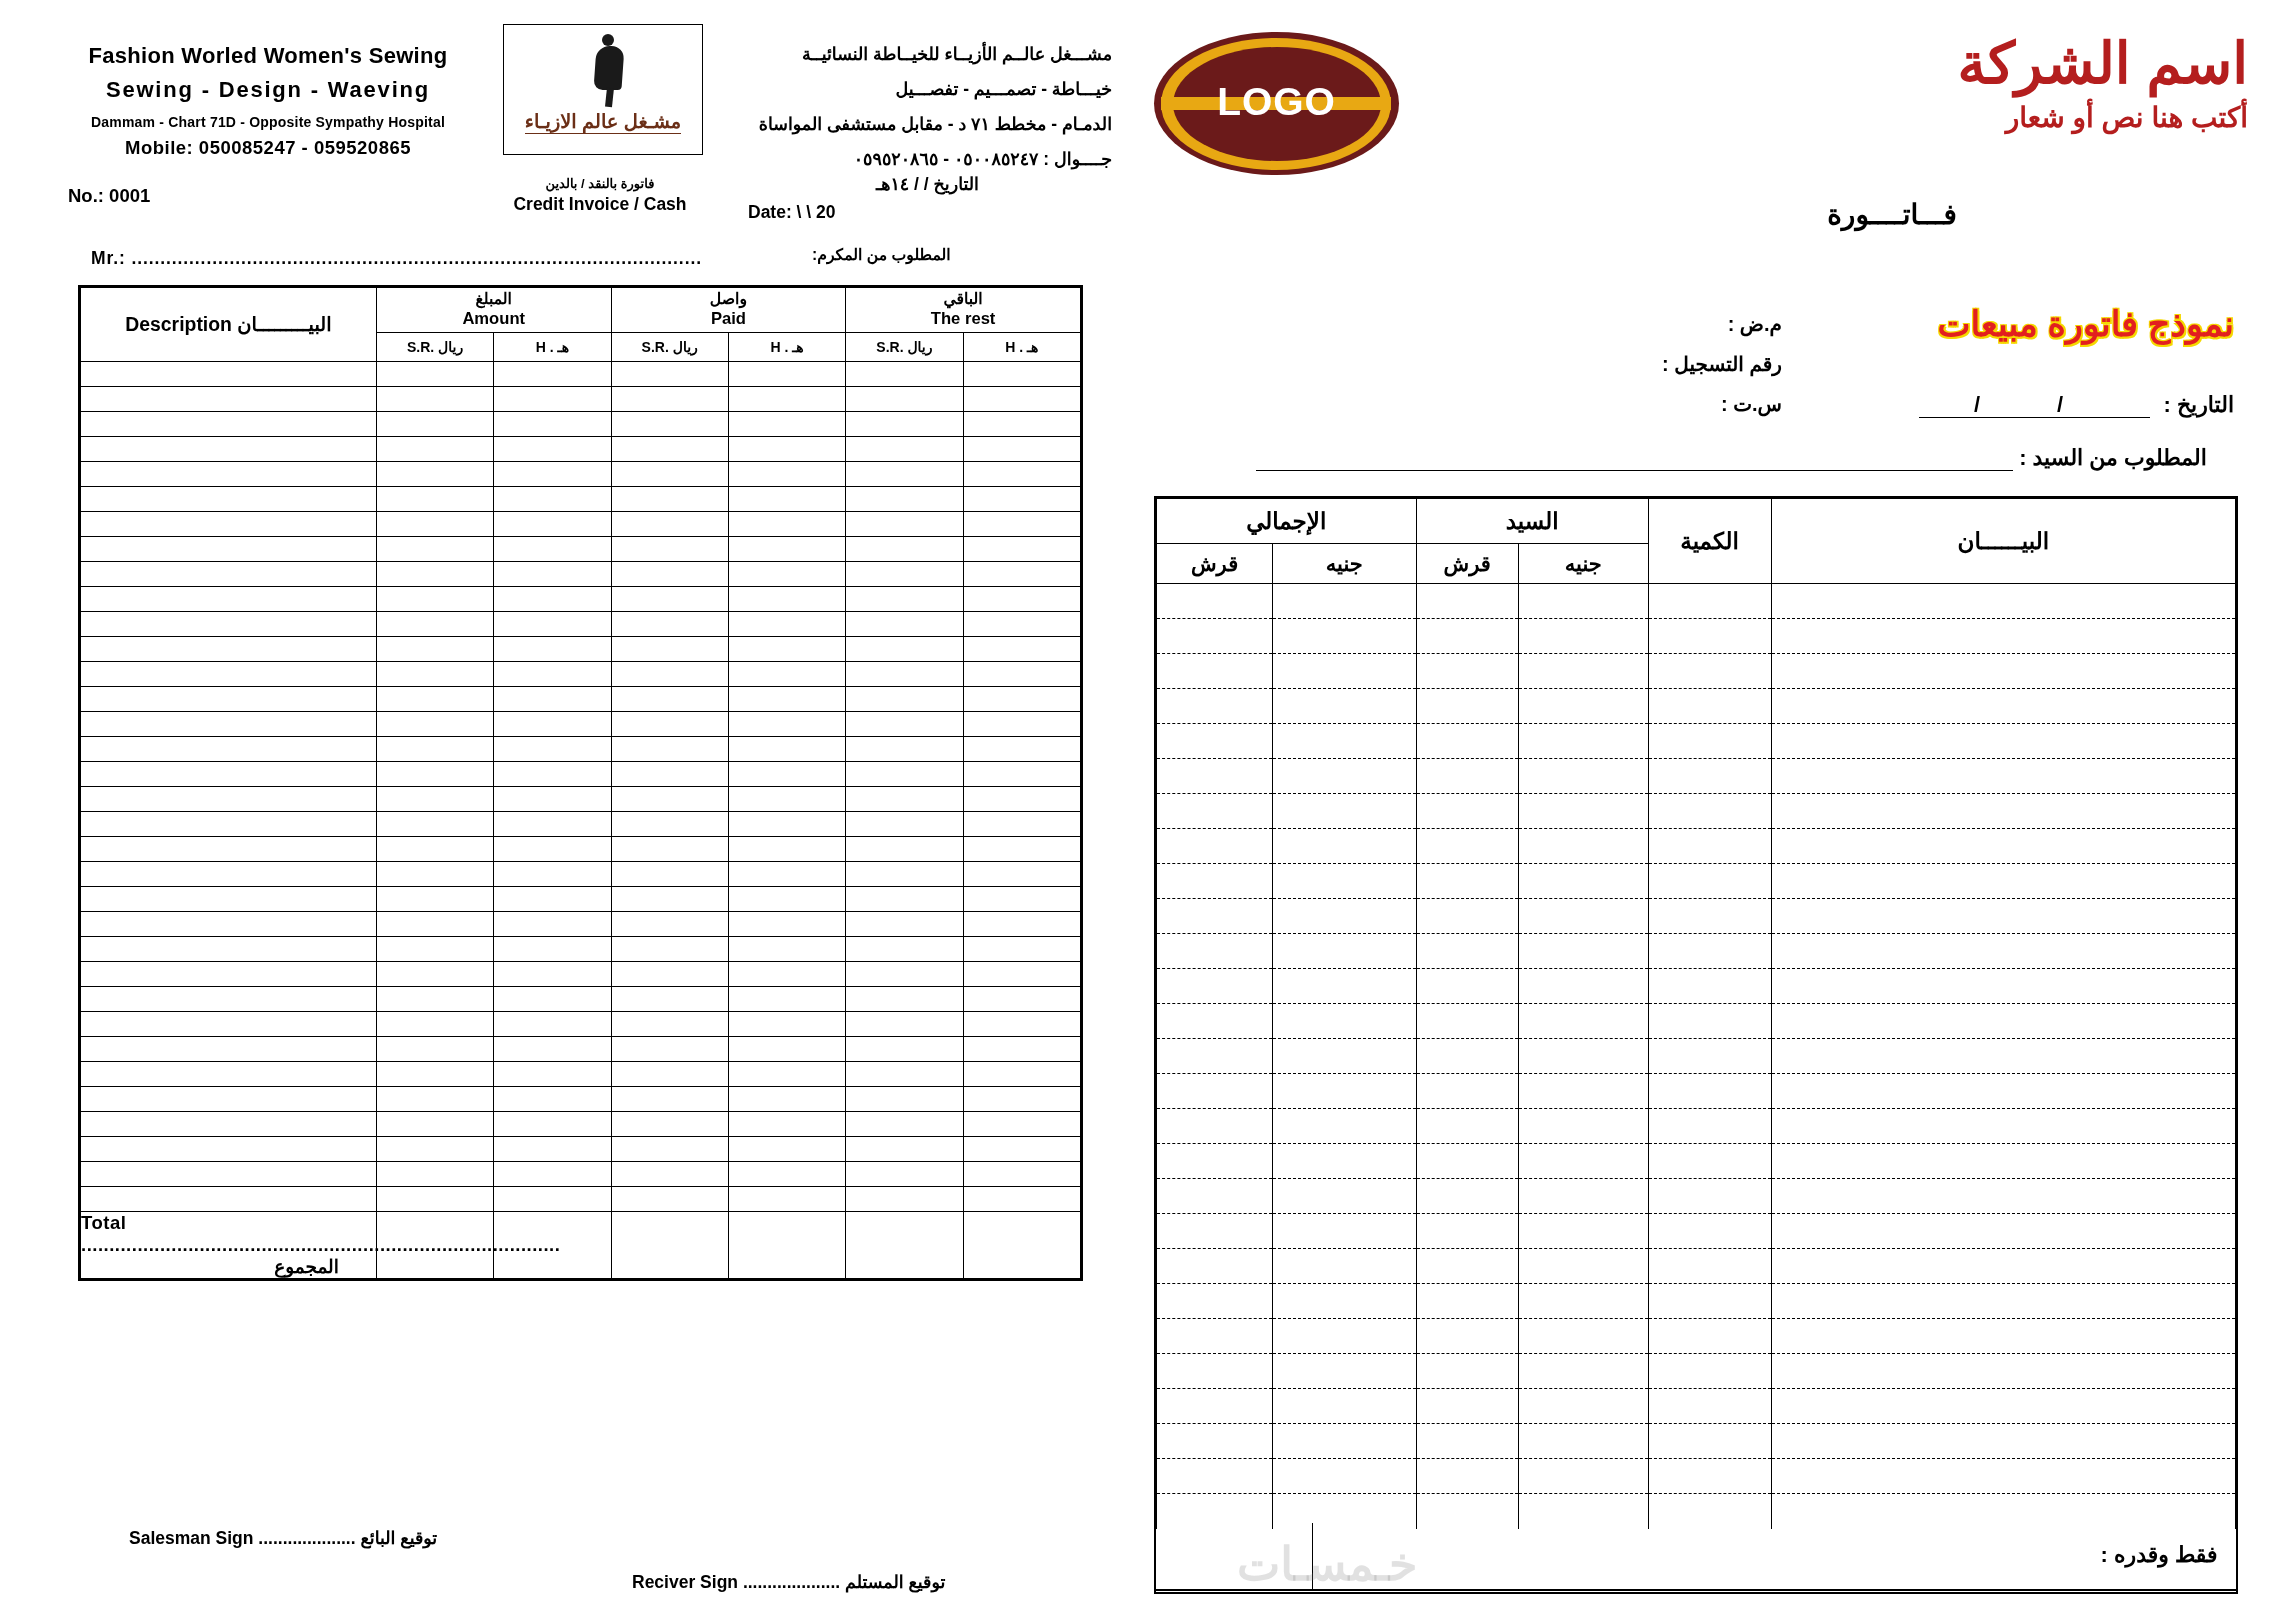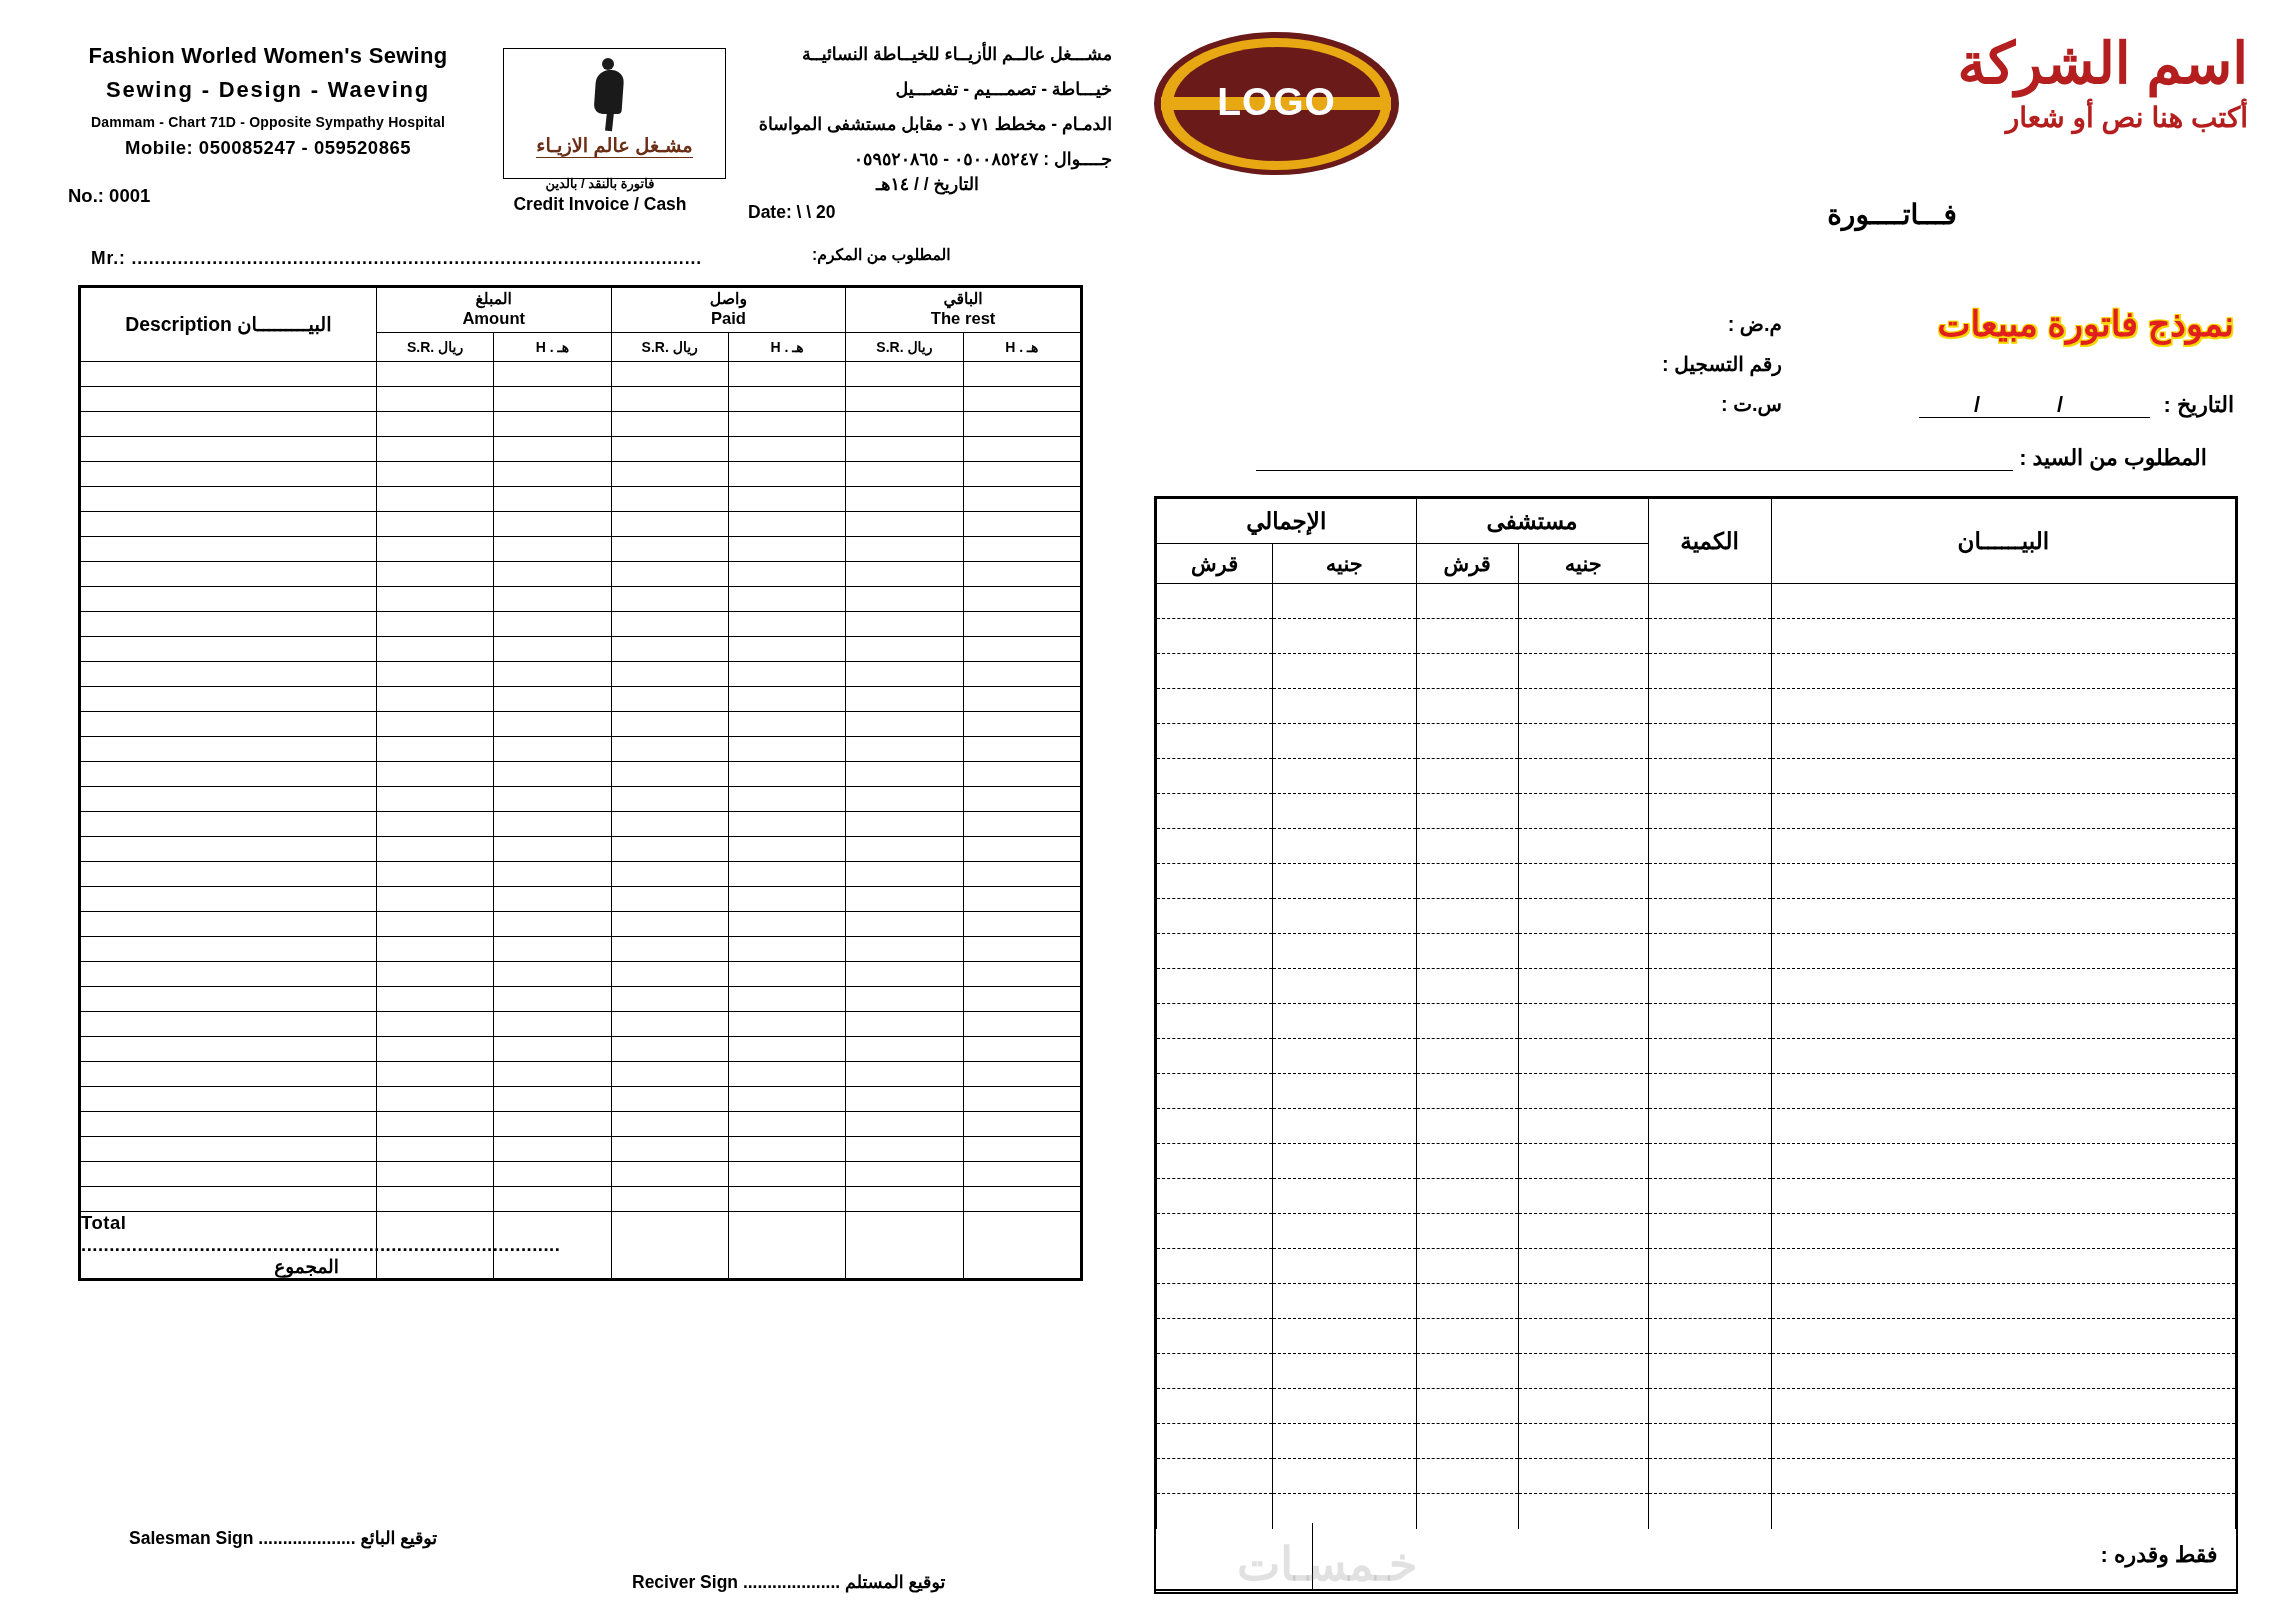--- a/index.html
+++ b/index.html
@@ -9,21 +9,21 @@
   
   .left{position:absolute;left:37px;top:18.5px;width:1075px;height:1569px;}
   .lhead{position:relative;height:198px;}
   .lh-col1{position:absolute;left:18.5px;top:20px;width:425px;text-align:center;}
   .lh-col1 .l1{font-size:22px;font-weight:bold;letter-spacing:0.3px;line-height:1.5;}
   .lh-col1 .l2{font-size:22px;font-weight:bold;letter-spacing:1.8px;line-height:1.6;}
   .lh-col1 .l3{font-size:14px;font-weight:bold;letter-spacing:0.2px;margin-top:7.4px;}
   .lh-col1 .l4{font-size:18.5px;font-weight:bold;margin-top:6.5px;letter-spacing:0.5px;}
   .lh-no{position:absolute;left:31px;top:166px;font-size:18.5px;font-weight:bold;}
 
-  .logo-box{position:absolute;left:466px;top:29px;width:198px;height:129px;border:0.9px solid #000;background:#fff;overflow:hidden;padding-left:23px;}
+  .logo-box{position:absolute;left:466px;top:5px;width:198px;height:129px;border:0.9px solid #000;background:#fff;overflow:hidden;}
   .logo-img{position:absolute;left:0;top:0;width:100%;height:100%;}
   .logo-sil{position:absolute;left:89px;top:9.2px;width:31px;height:72px;}
   .logo-sil .head{position:absolute;left:9.2px;top:0;width:12px;height:12px;border-radius:50%;background:#1a1a1a;}
   .logo-sil .body{position:absolute;left:1.8px;top:12px;width:28px;height:44px;background:#1a1a1a;border-radius:13px 13px 3.7px 9.2px;transform:skewX(-4deg);}
   .logo-sil .leg{position:absolute;left:13px;top:54px;width:7.4px;height:18.5px;background:#1a1a1a;transform:rotate(6deg);}
   .logo-ar{position:absolute;left:0;right:0;top:85px;text-align:center;font-size:19.4px;font-weight:bold;color:#6b2f17;direction:rtl;}
   .logo-ar .u{border-bottom:1.8px solid #6b2f17;padding-bottom:1.8px;}
 
   .lh-col3{position:absolute;left:683px;top:18.5px;width:392px;direction:rtl;text-align:right;}
   .lh-col3 .a1{font-size:17.5px;font-weight:bold;line-height:2.0;letter-spacing:0.5px;}
@@ -551,21 +551,21 @@
             <col style="width:9%">
           <col style="width:9.5%">
             <col style="width:7.5%">
           <col style="width:10.5%">
             <col style="width:8.5%">
         </colgroup>
         <tbody>
           <tr>
             <td class="rh1" rowspan="2">البيــــــان</td>
             <td class="rh1" rowspan="2">الكمية</td>
-            <td class="rh1" colspan="2">مستشفى</td>
+            <td class="rh1" colspan="2">السيد</td>
             <td class="rh1" colspan="2">الإجمالي</td>
           </tr>
           <tr id="rsubhdr">
               <td class="rh2">جنيه</td>
               <td class="rh2">قرش</td>
               <td class="rh2">جنيه</td>
               <td class="rh2">قرش</td>
             </tr>
           <tr class="rrow first">
               <td></td>

